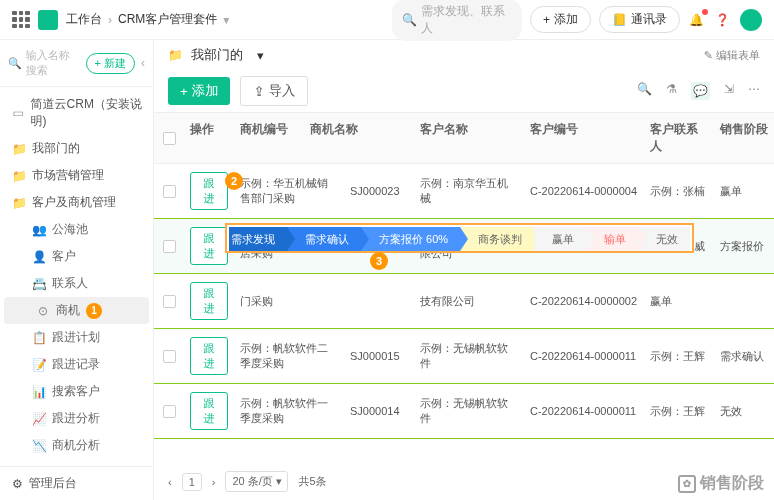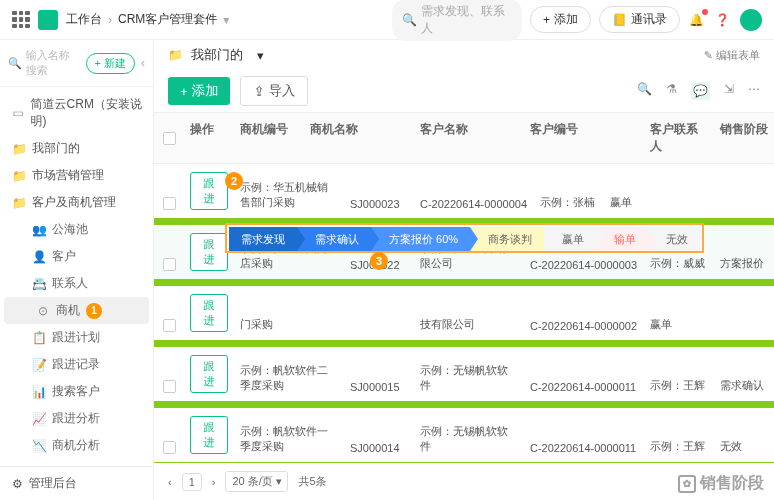--- a/index.html
+++ b/index.html
@@ -44,28 +44,28 @@
 .th,.td{padding:8px 6px;flex-shrink:0}
 .col-chk{width:30px;display:flex;align-items:center;justify-content:center}
 .col-op{width:50px}
 .col-name{width:110px}
 .col-no{width:70px}
 .col-cust{width:110px}
 .col-custno{width:120px}
 .col-contact{width:70px}
 .col-stage{width:60px}
 .chk{width:13px;height:13px;border:1px solid #ccc;border-radius:2px;background:#fff}
-.tbody .row{display:flex;border-bottom:7px solid #84cc16;align-items:flex-end;position:relative}
+.tbody .row{display:flex;border-bottom:1px solid #84cc16;align-items:center;position:relative}
 .row.hl{background:#f5fbf9}
 .btn-op{border:1px solid #0abf8c;color:#0abf8c;background:#fff;border-radius:3px;padding:3px 8px;cursor:pointer;font-size:11px}
 .td{color:#555;font-size:11px}
 .pipeline{position:absolute;left:225px;top:223px;display:flex;height:30px;z-index:10;border:2px solid #ffa940;background:#fff;padding:2px}
 .stage{position:relative;height:24px;display:flex;align-items:center;padding:0 12px 0 18px;font-size:11px;color:#fff}
 .stage::after{content:"";position:absolute;right:-8px;top:0;border-top:12px solid transparent;border-bottom:12px solid transparent;border-left:8px solid;z-index:1}
-.stage:first-child{padding-left:12px}
+.stage:first-child{padding-left:2px}
 .s1{background:#1c6dd0}.s1::after{border-left-color:#1c6dd0}
 .s2{background:#2e7ff2}.s2::after{border-left-color:#2e7ff2}
 .s3{background:#4a94ff}.s3::after{border-left-color:#4a94ff}
 .s4{background:#fef9c3;color:#666}.s4::after{border-left-color:#f5f5f5}
 .s5{background:#f5f5f5;color:#666}.s5::after{border-left-color:#f5f5f5}
 .s6{background:#fff0f0;color:#ff6b6b}.s6::after{border-left-color:#fff0f0}
 .s7{background:#f5f5f5;color:#666}.s7::after{border-left:none}
 .anno{position:absolute;width:18px;height:18px;border-radius:50%;background:#ff9500;color:#fff;display:flex;align-items:center;justify-content:center;font-size:11px;font-weight:bold;z-index:11}
 .pager{display:flex;align-items:center;gap:10px;padding:8px 14px;color:#666;font-size:11px}
 .pg-box{border:1px solid #ddd;border-radius:3px;padding:2px 6px}
@@ -233,20 +233,21 @@
         <div class="th col-stage">销售阶段</div>
       </div>
       <div class="tbody" id="tbody">
           <div class="row">
             <div class="td col-chk">
               <div class="chk"></div>
             </div>
             <div class="td col-op"><button class="btn-op">跟进</button></div>
             <div class="td col-name">示例：华五机械销售部门采购</div>
             <div class="td col-no">SJ000023</div>
+            <div class="td col-cust">示例：南京华五机械</div>
             <div class="td col-custno">C-20220614-0000004</div>
             <div class="td col-contact">示例：张楠</div>
             <div class="td col-stage">赢单</div>
           </div>
           <div class="row hl">
             <div class="td col-chk">
               <div class="chk"></div>
             </div>
             <div class="td col-op"><button class="btn-op">跟进</button></div>
             <div class="td col-name">示例：伍迪漳州门店采购</div>

